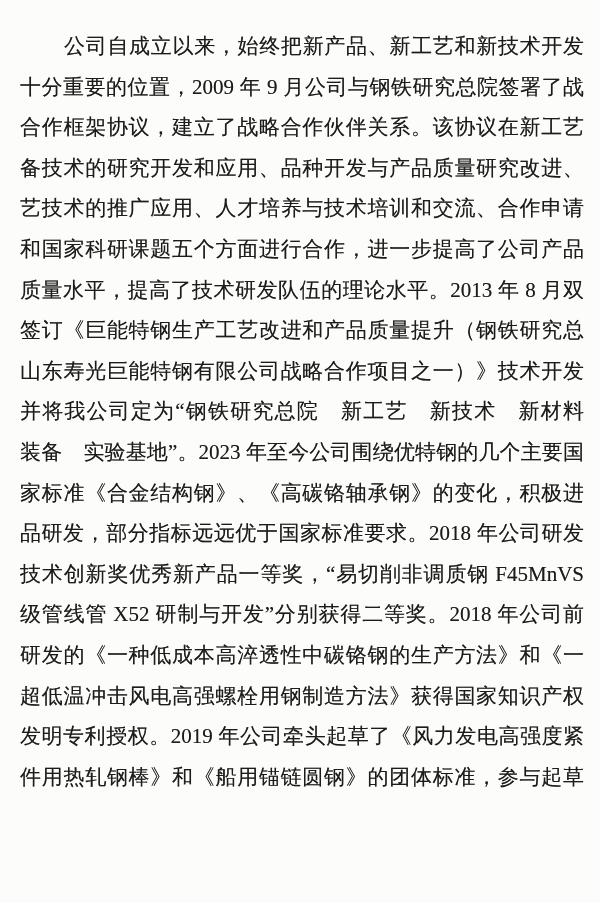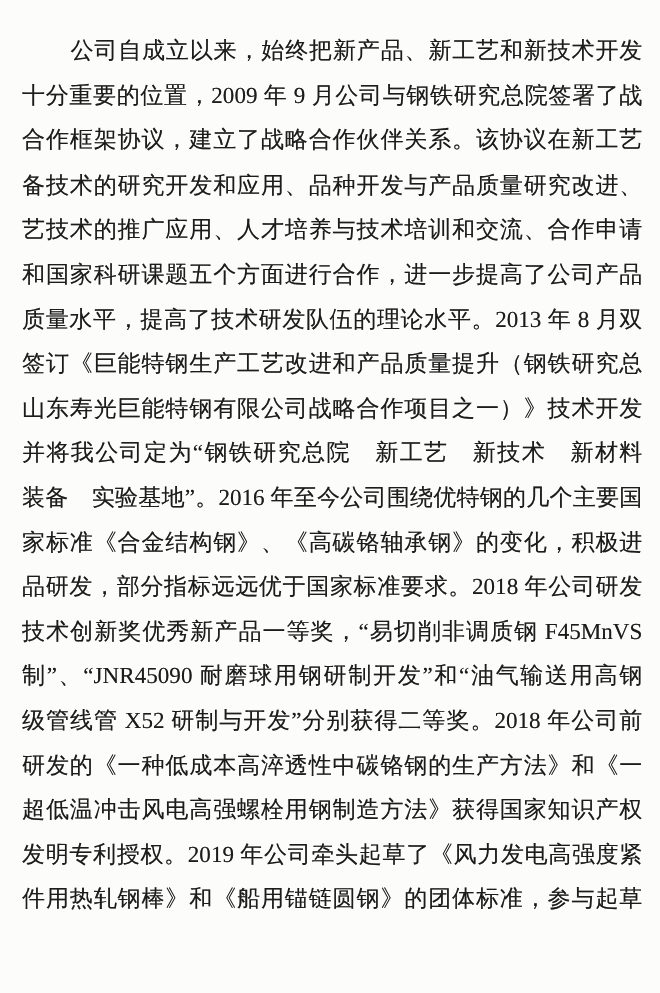--- a/index.html
+++ b/index.html
@@ -45,24 +45,23 @@
     <div class="line first">公司自成立以来，始终把新产品、新工艺和新技术开发放在</div>
     <div class="line">十分重要的位置，2009 年 9 月公司与钢铁研究总院签署了战略</div>
     <div class="line">合作框架协议，建立了战略合作伙伴关系。该协议在新工艺与装</div>
     <div class="line">备技术的研究开发和应用、品种开发与产品质量研究改进、新工</div>
     <div class="line">艺技术的推广应用、人才培养与技术培训和交流、合作申请地方</div>
     <div class="line">和国家科研课题五个方面进行合作，进一步提高了公司产品技术</div>
     <div class="line">质量水平，提高了技术研发队伍的理论水平。2013 年 8 月双方</div>
     <div class="line">签订《巨能特钢生产工艺改进和产品质量提升（钢铁研究总院与</div>
     <div class="line">山东寿光巨能特钢有限公司战略合作项目之一）》技术开发合同，</div>
     <div class="line">并将我公司定为“钢铁研究总院　新工艺　新技术　新材料　新</div>
-    <div class="line">装备　实验基地”。2016 年至今公司围绕优特钢的几个主要国</div>
+    <div class="line">装备　实验基地”。2023 年至今公司围绕优特钢的几个主要国</div>
     <div class="line">家标准《合金结构钢》、《高碳铬轴承钢》的变化，积极进行产</div>
     <div class="line">品研发，部分指标远远优于国家标准要求。2018 年公司研发的</div>
     <div class="line">技术创新奖优秀新产品一等奖，“易切削非调质钢 F45MnVS 的研</div>
-    <div class="line">制”、“JNR45090 耐磨球用钢研制开发”和“油气输送用高钢</div>
     <div class="line">级管线管 X52 研制与开发”分别获得二等奖。2018 年公司前期</div>
     <div class="line">研发的《一种低成本高淬透性中碳铬钢的生产方法》和《一种耐</div>
     <div class="line">超低温冲击风电高强螺栓用钢制造方法》获得国家知识产权局的</div>
     <div class="line">发明专利授权。2019 年公司牵头起草了《风力发电高强度紧固</div>
     <div class="line">件用热轧钢棒》和《船用锚链圆钢》的团体标准，参与起草了《轿</div>
   </div>
 </div>
 
 </body></html>

